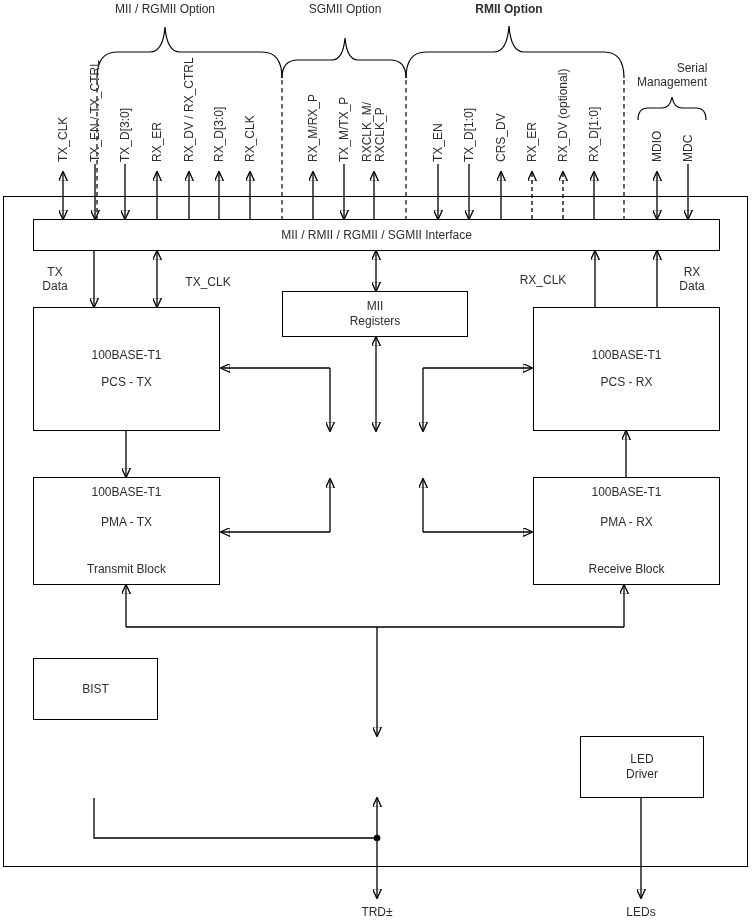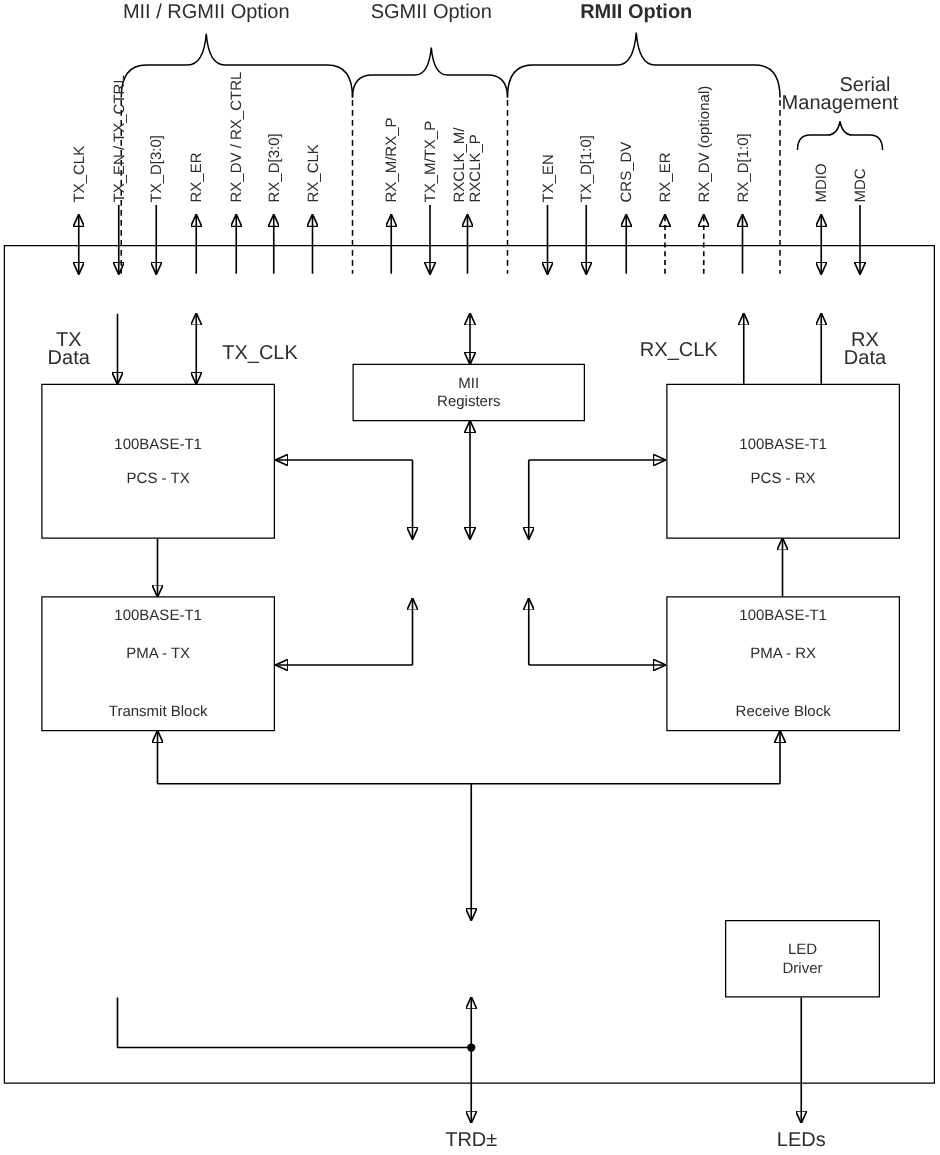--- a/index.html
+++ b/index.html
@@ -1,41 +1,44 @@
 <!DOCTYPE html>
 <html><head>
 <meta charset="utf-8">
 <style>
   html,body{margin:0;padding:0;background:#fff;}
   .stage{position:relative;width:752px;height:924px;background:#fff;overflow:hidden;
          font-family:"Liberation Sans",sans-serif;color:#2d2d2d;}
   .box{position:absolute;border:1.4px solid #000;box-sizing:border-box;background:transparent;}
   .flexc{display:flex;flex-direction:column;align-items:center;justify-content:center;
          font-size:12px;line-height:15px;text-align:center;}
-  .lbl{position:absolute;font-size:16px;line-height:13px;text-align:center;white-space:nowrap;}
+  .lbl{position:absolute;font-size:12px;line-height:13px;text-align:center;white-space:nowrap;}
   .bl{position:absolute;left:0;right:0;text-align:center;font-size:12px;line-height:14px;}
   .vlabel{position:absolute;height:13px;line-height:13px;font-size:12px;white-space:nowrap;
           transform-origin:0 100%;transform:rotate(-90deg);}
   .vlabel2{position:absolute;height:26px;font-size:12px;white-space:nowrap;
           transform-origin:0 100%;transform:rotate(-90deg);}
   .vlabel2 div{height:13px;line-height:13px;}
   svg.wires{position:absolute;left:0;top:0;pointer-events:none;}
   svg.wires line, svg.wires path, svg.wires polyline{stroke:#000;stroke-width:1.3;fill:none;}
   svg.wires .thin{stroke-width:1.2;}
   svg.wires .dash-g{stroke-dasharray:4.5 3.5;stroke-width:1.2;}
   svg.wires .dash-s{stroke-dasharray:4 3;}
   svg.wires circle{fill:#000;stroke:none;}
 </style>
 </head>
 <body>
 
 <div class="stage">
 
   <div class="box" style="left:3px;top:196px;width:745px;height:671px;"></div>
 
+  <div class="box flexc" style="left:33px;top:219px;width:687px;height:32px;">
+    <div>MII / RMII / RGMII / SGMII Interface</div>
+  </div>
 
   <div class="box flexc" style="left:282px;top:291px;width:186px;height:46px;">
     <div>MII</div>
     <div>Registers</div>
   </div>
 
 
   <div class="box" style="left:33px;top:307px;width:187px;height:124px;">
     <div class="bl" style="top:40px;">100BASE-T1</div>
     <div class="bl" style="top:67px;">PCS - TX</div>
@@ -51,20 +54,23 @@
     <div class="bl" style="top:37px;">PMA - TX</div>
     <div class="bl" style="top:84px;">Transmit Block</div>
   </div>
 
   <div class="box" style="left:533px;top:477px;width:187px;height:108px;">
     <div class="bl" style="top:7px;">100BASE-T1</div>
     <div class="bl" style="top:37px;">PMA - RX</div>
     <div class="bl" style="top:84px;">Receive Block</div>
   </div>
 
+  <div class="box flexc" style="left:33px;top:658px;width:125px;height:62px;">
+    <div>BIST</div>
+  </div>
 
 
 
   <div class="box flexc" style="left:580px;top:736px;width:124px;height:62px;">
     <div>LED</div>
     <div>Driver</div>
   </div>
 
   <svg class="wires" width="752" height="924" viewBox="0 0 752 924">
     <defs>

